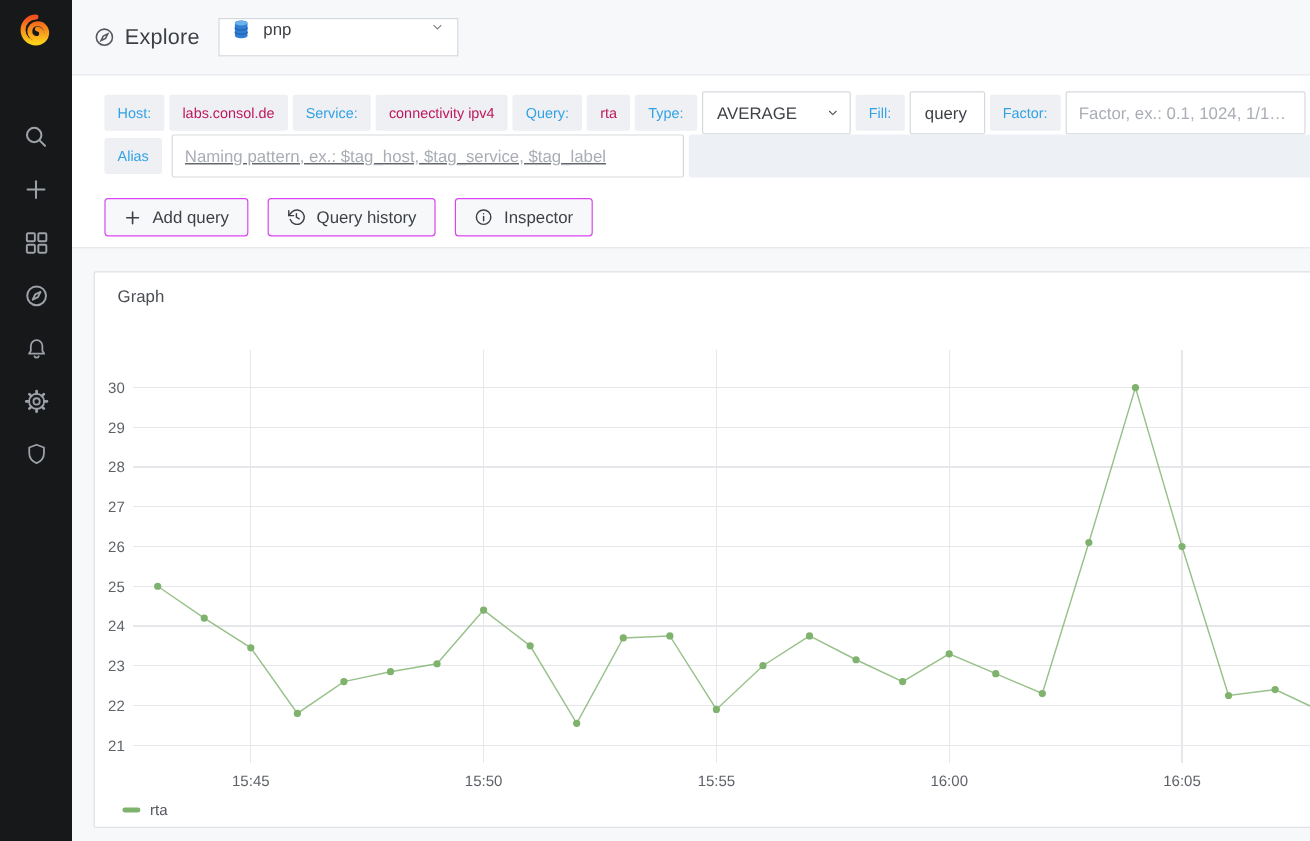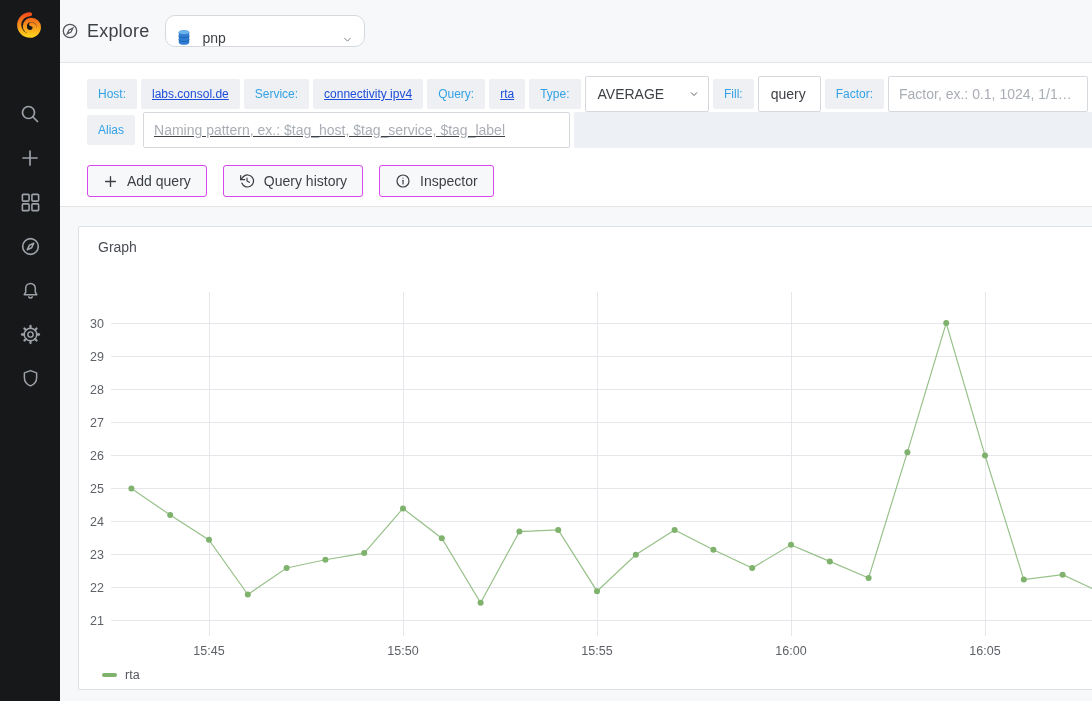--- a/index.html
+++ b/index.html
@@ -8,34 +8,34 @@
 
   
   .sidebar { position:absolute; left:0; top:0; width:60px; height:701px; background:#17181a; display:flex; flex-direction:column; align-items:center; z-index:5; }
   .logo-btn { width:60px; height:50px; display:grid; place-items:center; cursor:pointer; }
   .nav-items { margin-top:42px; display:flex; flex-direction:column; }
   .nav-btn { width:60px; height:44px; display:grid; place-items:center; cursor:pointer; }
   .nav-btn svg { stroke:#9da1a8; fill:none; stroke-width:1.7; stroke-linecap:round; stroke-linejoin:round; }
 
   
   .main { position:absolute; left:60px; top:0; width:1032px; }
-  .topbar { height:63px; display:flex; align-items:center; padding-left:1px; border-bottom:1px solid #e3e6e9; background:#f7f8fa; }
+  .topbar { height:63px; display:flex; align-items:center; padding-left:18px; border-bottom:1px solid #e3e6e9; background:#f7f8fa; }
   .explore-title { display:flex; align-items:center; gap:8px; }
   .explore-title svg { stroke:#55585e; fill:none; stroke-width:1.6; }
   .explore-title .t { font-size:18px; font-weight:500; color:#3c3f44; letter-spacing:.2px; }
-  .ds-picker { margin-left:16px; width:200px; height:32px; background:#fff; border:1px solid #d5d9de; border-radius:10px; display:flex; align-items:flex-end; padding:0 10px; cursor:pointer; }
+  .ds-picker { margin-left:16px; width:200px; height:32px; background:#fff; border:1px solid #d5d9de; border-radius:0; display:flex; align-items:flex-start; padding:0 10px; cursor:pointer; }
   .ds-picker .name { margin-left:10px; font-size:14px; color:#3c3f44; flex:1; }
   .ds-picker svg.chev { stroke:#7d8187; fill:none; stroke-width:1.8; }
 
   
   .query-card { background:#fff; border-bottom:1px solid #e3e6e9; padding:13px 0 9px 27px; }
   .qrow { display:flex; align-items:center; gap:4px; height:36px; }
   .chip { height:30px; display:flex; align-items:center; padding:0 11px; background:#eef0f4; border-radius:2px; font-size:12px; white-space:nowrap; }
   .chip.lab { color:#33a2e5; }
-  .chip.val { color:#1d4ed8; cursor:pointer;text-decoration:underline; }
+  .chip.val { color:#be185d; cursor:pointer; }
   .sel { height:36px; background:#fff; border:1px solid #d5d9de; border-radius:2px; display:flex; align-items:center; justify-content:space-between; padding:0 8px 0 12px; font-size:14px; color:#3e4146; cursor:pointer; }
   .sel svg { stroke:#4a4d52; fill:none; stroke-width:1.8; margin-left:8px; }
   .inp { height:36px; border:1px solid #d5d9de; border-radius:2px; padding:0 10px; font-size:14px; color:#3e4146; background:#fff; outline:none; text-overflow:ellipsis; font-family:"Liberation Sans",sans-serif; }
   .inp::placeholder { color:#a9adb4; opacity:1; }
   .filler { flex:1; height:36px; background:#edf0f5; border-radius:2px 0 0 2px; }
   .toolbar { margin-top:17px; display:flex; align-items:center; }
   .btn { height:32px; display:inline-flex; align-items:center; gap:9px; padding:0 15px; background:#f7f8fa; border:1px solid #d946ef; border-radius:3px; font-size:14px; font-weight:500; color:#3c3f44; margin-right:16px; cursor:pointer; }
   .btn svg { stroke:#3c3f44; fill:none; stroke-width:1.8; stroke-linecap:round; stroke-linejoin:round; }
 
   

